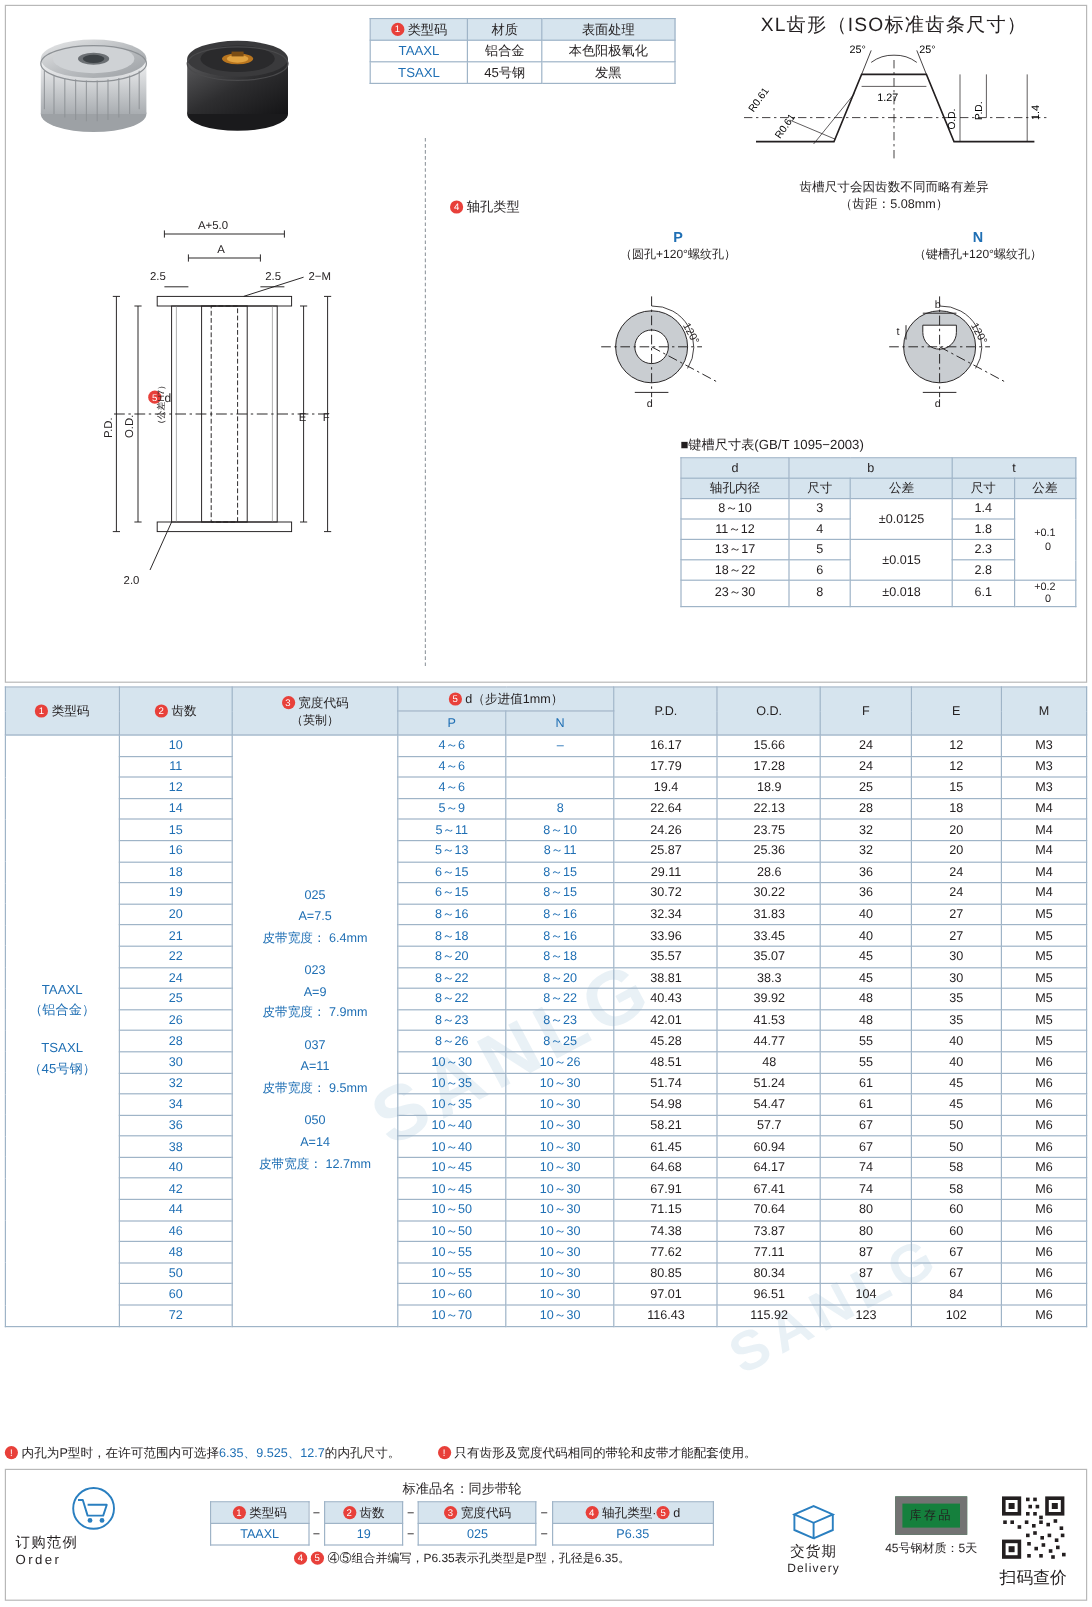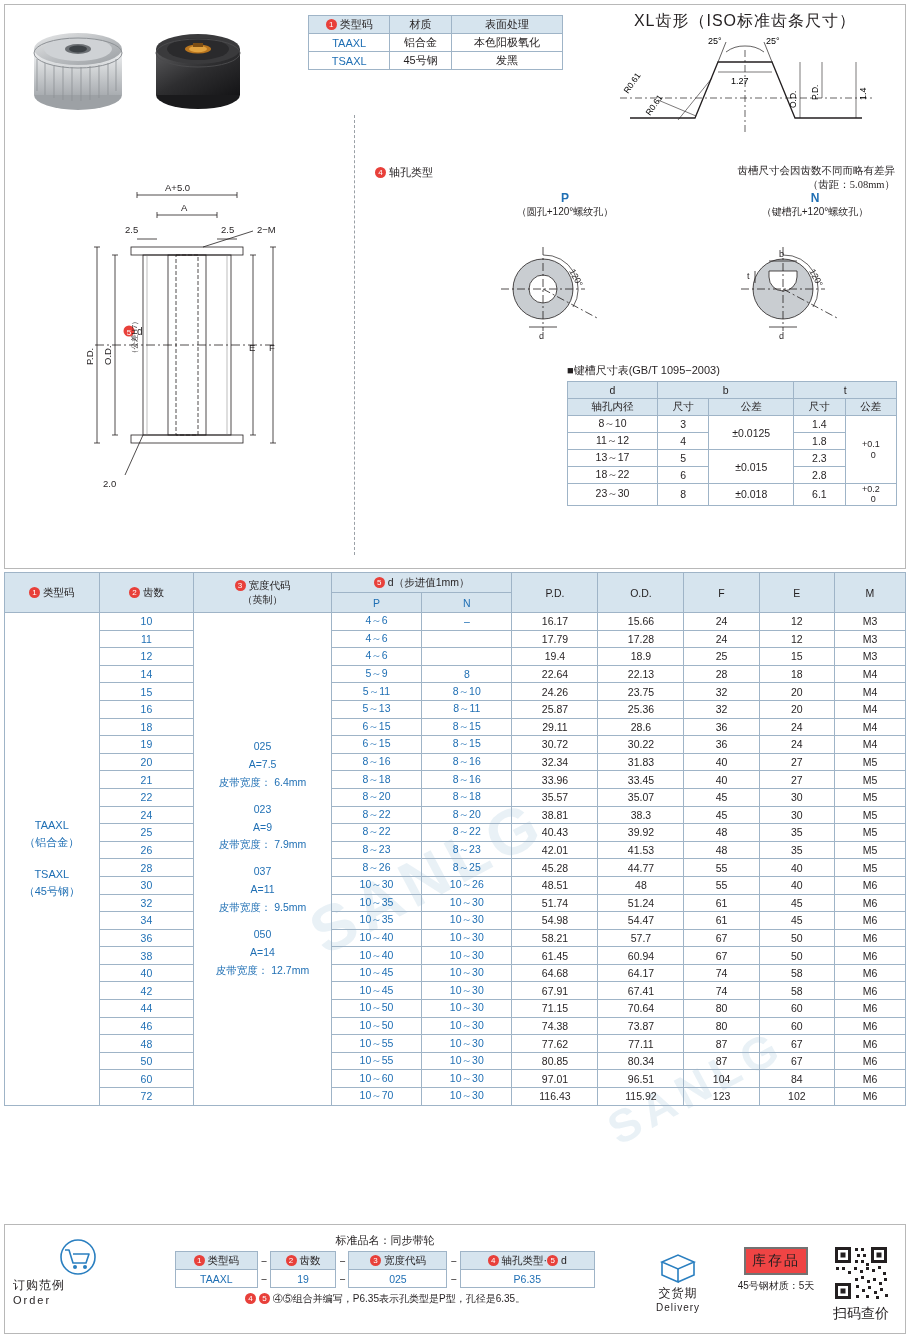--- a/index.html
+++ b/index.html
@@ -41,21 +41,21 @@
   .mat-table td.black { color:#231f20; }
   .num-badge {
     display:inline-block; width:11px; height:11px; line-height:11px;
     border-radius:50%; background:#e8403a; color:#fff; font-size:8px;
     text-align:center; margin-right:3px; vertical-align:1px;
   }
 
   
   .xl-block { position:absolute; left:590px; top:6px; width:300px; height:160px; }
   .xl-title { text-align:center; font-size:16px; font-weight:normal; letter-spacing:1px; }
-  .xl-note { text-align:right; font-size:10.5px; line-height:1.35; margin-top:20px; color:#231f20;font-family:Liberation Serif, serif; }
+  .xl-note { text-align:center; font-size:10.5px; line-height:1.35; margin-top:4px; color:#231f20; }
 
   
   .left-drawing { position:absolute; left:20px; top:130px; width:320px; height:420px; }
 
   
   .bore-block { position:absolute; left:370px; top:160px; width:520px; height:190px; }
   .bore-title { font-size:11px; }
   .bore-label-p { position:absolute; left:130px; top:26px; text-align:center; width:120px; }
   .bore-label-n { position:absolute; left:360px; top:26px; text-align:center; width:160px; }
   .bore-sub { font-size:10px; }
@@ -106,22 +106,22 @@
   }
   .order-table th { background:#d6e4ee; }
   .order-table td { color:#1f6fb4; }
   .order-table td.nb { border:none; background:#fff; color:#231f20; width:12px; }
   .order-note { text-align:center; font-size:10px; margin-top:4px; }
   .deliv { position:absolute; left:628px; top:26px; width:90px; text-align:center; }
   .deliv .cn { font-size:12px; letter-spacing:1px; }
   .deliv .en { font-size:10px; letter-spacing:1px; }
   .stock { position:absolute; left:726px; top:22px; width:90px; text-align:center; }
   .stock-badge {
-    border:2px solid #737373; background:#ef4444; color:#231f20;
-    font-size:14px; padding:3px 6px; display:inline-block; letter-spacing:2px;
+    border:6px solid #737373; background:#15803d; color:#231f20;
+    font-size:10px; padding:3px 6px; display:inline-block; letter-spacing:2px;
   }
   .stock .sub { font-size:10px; margin-top:4px; }
   .qr { position:absolute; left:826px; top:20px; width:60px; text-align:center; }
   .qr .cap { font-size:14px; margin-top:2px; }
 
   
   .wm {
     position:absolute; color:rgba(120,170,200,0.16); font-size:64px; font-weight:bold;
     letter-spacing:6px; transform:rotate(-28deg); pointer-events:none; user-select:none;
   }
@@ -748,20 +748,28 @@
           <td class="blue">10～30</td>
           <td class="dark">116.43</td>
           <td class="dark">115.92</td>
           <td class="dark">123</td>
           <td class="dark">102</td>
           <td class="dark">M6</td>
         </tr>
       </tbody>
   </table>
 
+  <div class="notes">
+    <span class="n">
+      <span class="bang">!</span><span>内孔为P型时，在许可范围内可选择</span><span class="blue">6.35、9.525、12.7</span><span>的内孔尺寸。</span>
+    </span>
+    <span class="n" style="margin-left:28px">
+      <span class="bang">!</span><span>只有齿形及宽度代码相同的带轮和皮带才能配套使用。</span>
+    </span>
+  </div>
 
   <div class="order-panel">
 
     <div class="order-left">
       <svg width="48" height="36" viewBox="0 0 48 36" style="display:block;margin:0 auto 2px">
         <circle cx="24" cy="18" r="17" fill="none" stroke="#2a7fc0" stroke-width="1.6"></circle>
         <path d="M11,11 h4 l4,13 h13 l3,-9 h-16" fill="none" stroke="#2a7fc0" stroke-width="1.6" stroke-linejoin="round"></path>
         <circle cx="21" cy="28" r="2" fill="#2a7fc0"></circle>
         <circle cx="31" cy="28" r="2" fill="#2a7fc0"></circle>
       </svg>

